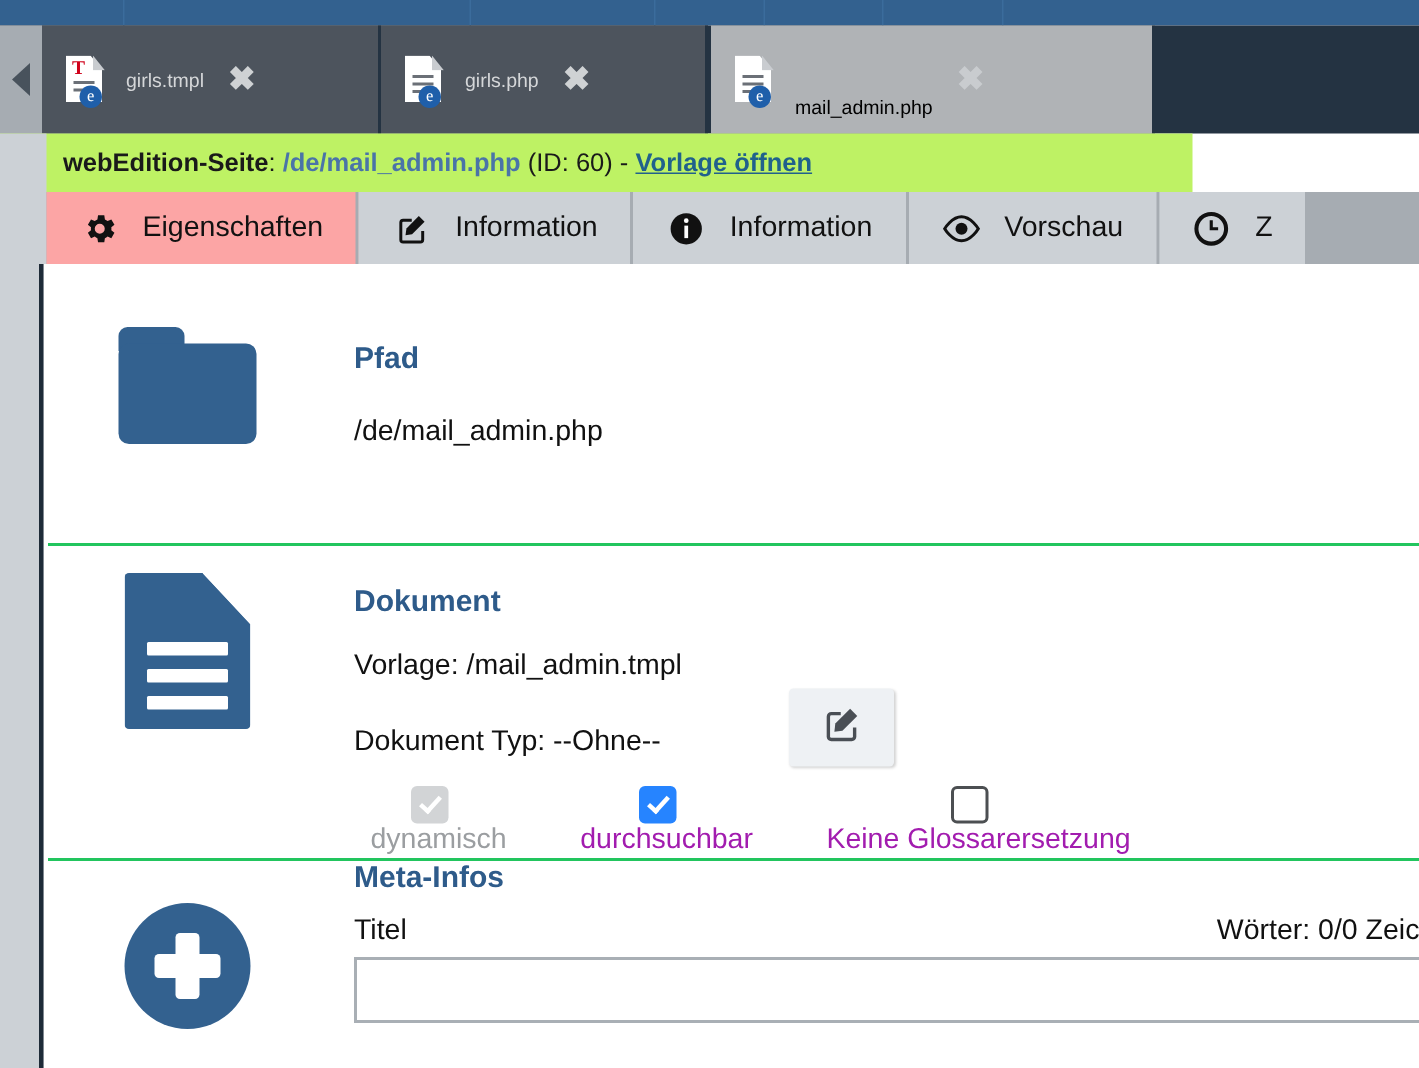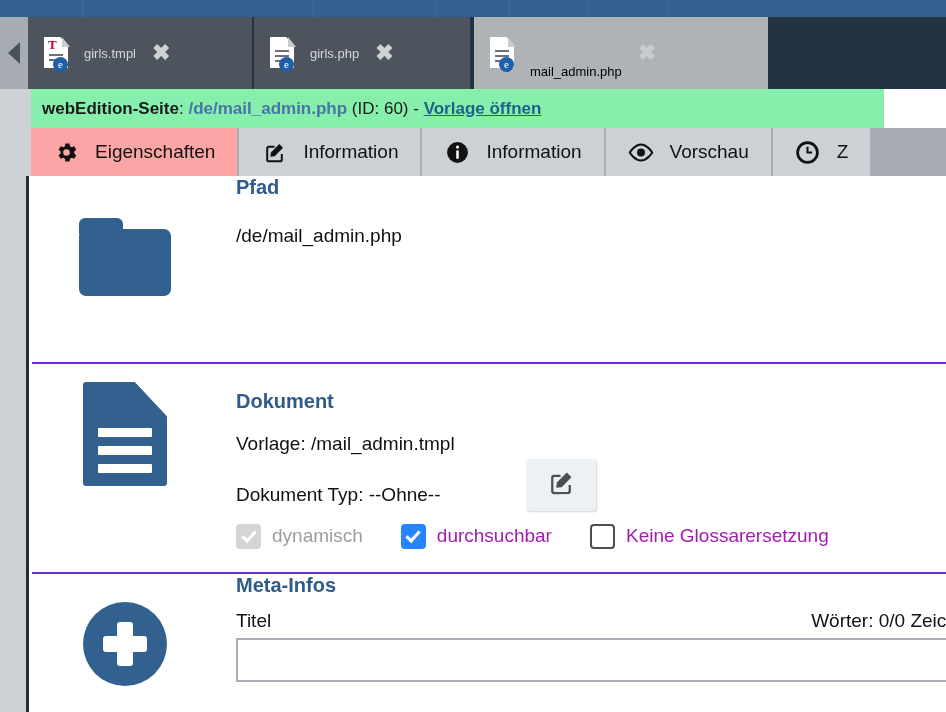--- a/index.html
+++ b/index.html
@@ -84,22 +84,22 @@
     position: absolute; left: 9px; bottom: -3px;
     width: 15px; height: 15px; border-radius: 50%;
     background: #1f5faa; color: #ffffff;
     font-size: 11px; font-family: "Liberation Serif", serif;
     display: flex; align-items: center; justify-content: center;
     line-height: 1;
   }
 
   
   .pathbar {
-    position: absolute; top: 89px; left: 0; width: 884px; height: 39px;
-    background: #86efac;
+    position: absolute; top: 89px; left: 0; width: 795px; height: 39px;
+    background: #bef264;
     display: flex; align-items: center;
   }
   .pathbar .sidepad {
     width: 31px; height: 39px; background: #ccd1d6; flex: 0 0 31px;
   }
   .pathbar .ptext {
     font-size: 17px; color: #1a1a1a; padding-left: 11px; white-space: nowrap;
   }
   .pathbar .ptext b { font-weight: bold; }
   .pathbar .ppath { color: #4a74a8; font-weight: bold; }
@@ -130,21 +130,21 @@
   .content {
     position: absolute; top: 176px; left: 0; width: 946px; height: 536px;
     background: #ffffff;
   }
   .leftrail {
     position: absolute; top: 0; left: 0; width: 29px; height: 536px;
     background: #ccd1d6;
     border-right: 3px solid #1e2b38;
   }
   .rows { position: absolute; top: 0; left: 32px; width: 914px; height: 536px; }
-  .row { position: relative; border-top: 2px solid #6d28d9; }
+  .row { position: relative; border-top: 2px solid #22c55e; }
   .row:first-child { border-top: none; }
   .row .ricon {
     position: absolute; left: 47px; top: 0;
     width: 92px; display: flex; justify-content: center;
   }
   .row .rbody { padding-left: 204px; }
   .row .rtitle {
     font-size: 20px; font-weight: bold; color: #2e5b8a; line-height: 1.1;
   }
   .row .rline {
@@ -197,21 +197,21 @@
     background: #eef1f4; border-radius: 3px;
     display: flex; align-items: center; justify-content: center;
     box-shadow: 1px 1px 2px rgba(0,0,0,0.18);
     cursor: pointer;
   }
 
   
   .cbrow {
     display: flex; align-items: center; margin-top: 18px;
   }
-  .cbitem { display: flex; align-items: center; margin-right: 38px; }
+  .cbitem { display: flex; align-items: center; margin-right: 38px; flex-direction: column; }
   .cbox {
     width: 25px; height: 25px; border-radius: 4px;
     display: flex; align-items: center; justify-content: center;
     flex: 0 0 25px; cursor: pointer;
   }
   .cbox.checked { background: #2684ff; }
   .cbox.disabled { background: #d2d4d6; cursor: default; }
   .cbox.empty { background: #ffffff; border: 2px solid #4c4f52; }
   .cbox .tick {
     display: block; width: 8px; height: 14px;
@@ -367,21 +367,21 @@
 
     <div class="rows">
 
       <div class="row" style="height:186px">
         <div class="ricon" style="top:42px">
           <span class="ico-folder">
               <span class="tabp"></span>
               <span class="bodyp"></span>
             </span>
         </div>
-        <div class="rbody" style="">
+        <div class="rbody" style="padding-top:52px">
           <div class="rtitle">Pfad</div>
           <div class="rline" style="margin-top:28px">/de/mail_admin.php</div>
         </div>
       </div>
 
       <div class="row" style="height:210px">
         <div class="ricon" style="top:18px">
           <span class="ico-doc">
               <span class="sheetp"></span>
               <span class="foldp"></span>

